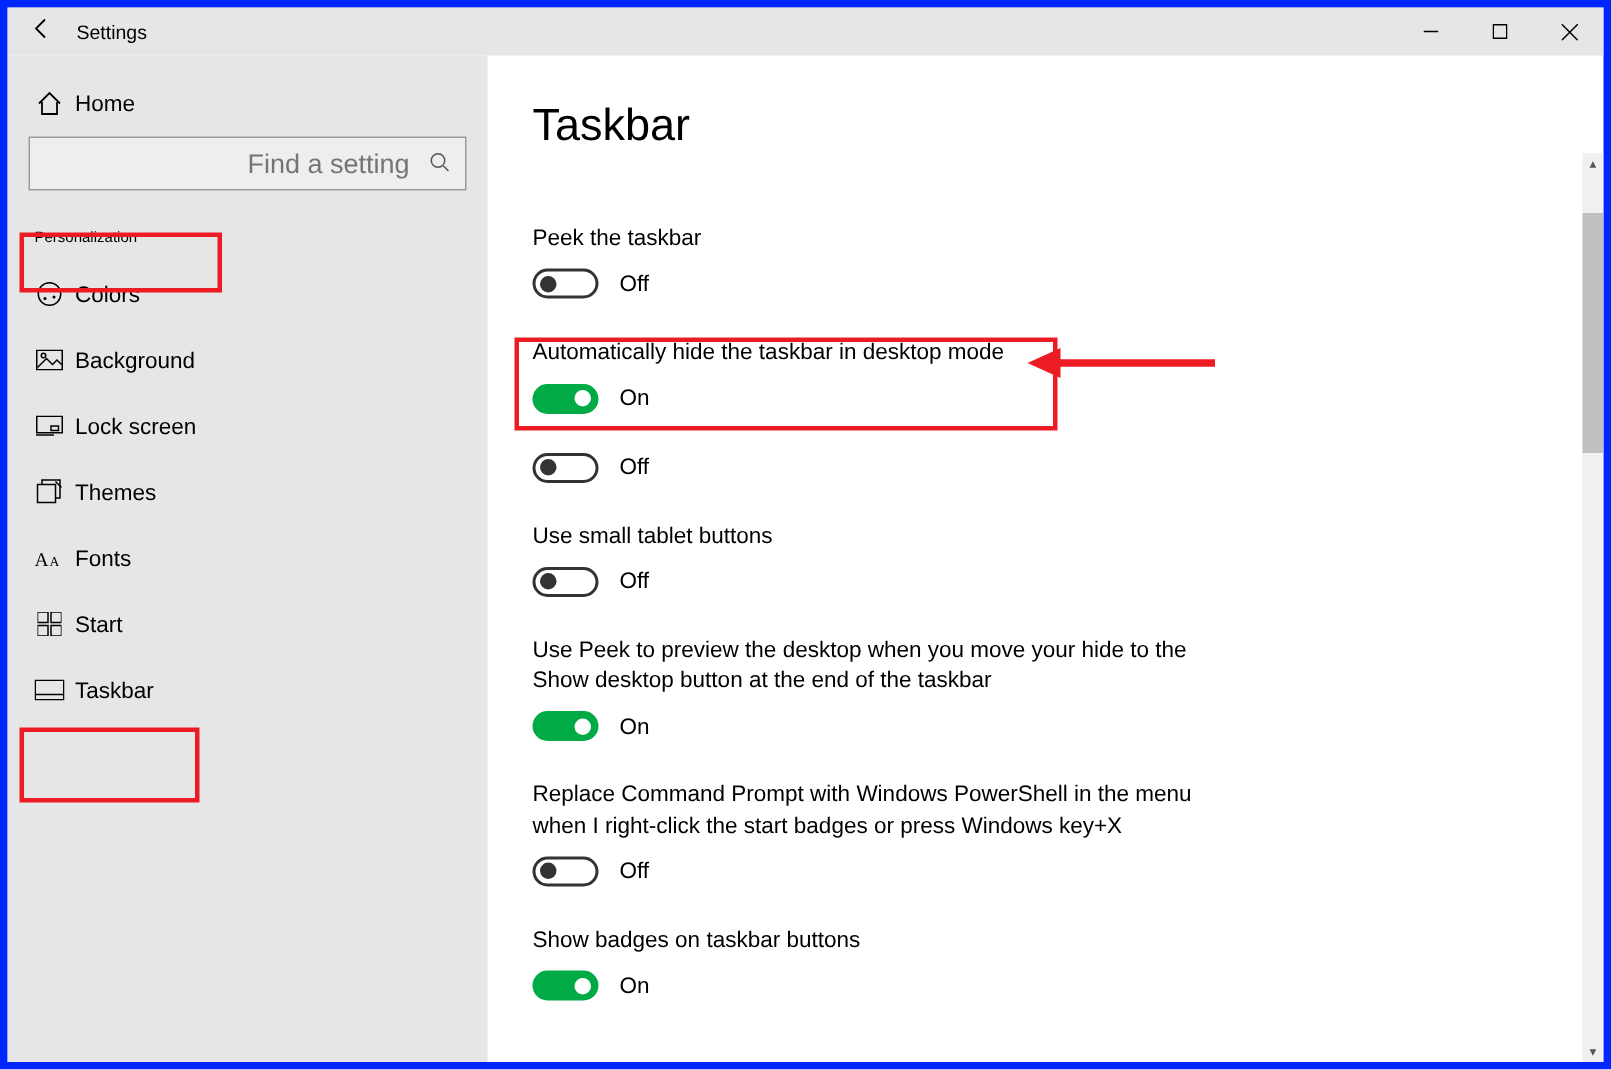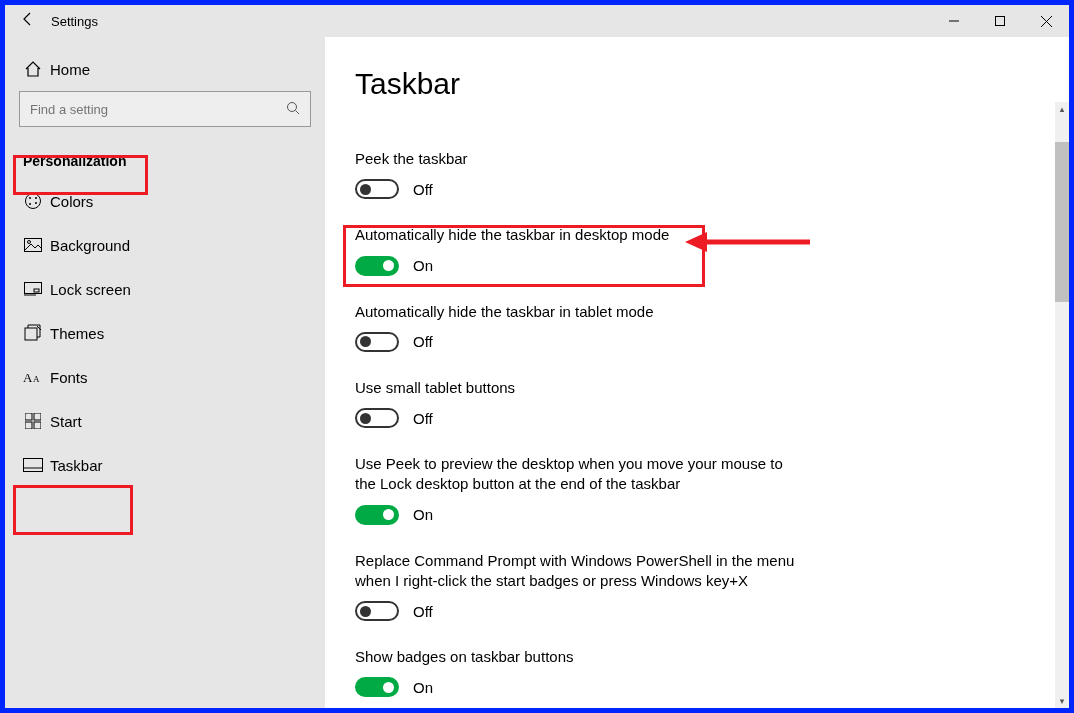--- a/index.html
+++ b/index.html
@@ -85,28 +85,29 @@
     background: #eee;
     display: flex;
     align-items: center;
     padding: 0 10px;
     justify-content: space-between;
   }
   .search input {
     border: none;
     background: transparent;
     outline: none;
-    font-size: 13px;
+    font-size: 18px;
     width: 90%;
     color: #555;
+    text-align: right;
   }
   .section-label {
     padding: 10px 0 10px 18px;
-    font-weight: 700;
-    font-size: 14px;
+    font-weight: 400;
+    font-size: 10px;
   }
   h1.page-title {
     font-weight: 400;
     font-size: 30px;
     margin-bottom: 48px;
   }
   .setting {
     margin-bottom: 26px;
     max-width: 450px;
   }
@@ -337,35 +338,34 @@
             </div>
           </div>
           <div class="setting">
             <div class="setting-label">Automatically hide the taskbar in desktop mode</div>
             <div class="toggle-row">
               <div class="toggle on"></div>
               <div class="toggle-text">On</div>
             </div>
           </div>
           <div class="setting">
-            <div class="setting-label">Automatically hide the taskbar in tablet mode</div>
             <div class="toggle-row">
               <div class="toggle off"></div>
               <div class="toggle-text">Off</div>
             </div>
           </div>
           <div class="setting">
             <div class="setting-label">Use small tablet buttons</div>
             <div class="toggle-row">
               <div class="toggle off"></div>
               <div class="toggle-text">Off</div>
             </div>
           </div>
           <div class="setting">
-            <div class="setting-label">Use Peek to preview the desktop when you move your mouse to the Lock desktop button at the end of the taskbar</div>
+            <div class="setting-label">Use Peek to preview the desktop when you move your hide to the Show desktop button at the end of the taskbar</div>
             <div class="toggle-row">
               <div class="toggle on"></div>
               <div class="toggle-text">On</div>
             </div>
           </div>
           <div class="setting">
             <div class="setting-label">Replace Command Prompt with Windows PowerShell in the menu when I right-click the start badges or press Windows key+X</div>
             <div class="toggle-row">
               <div class="toggle off"></div>
               <div class="toggle-text">Off</div>

